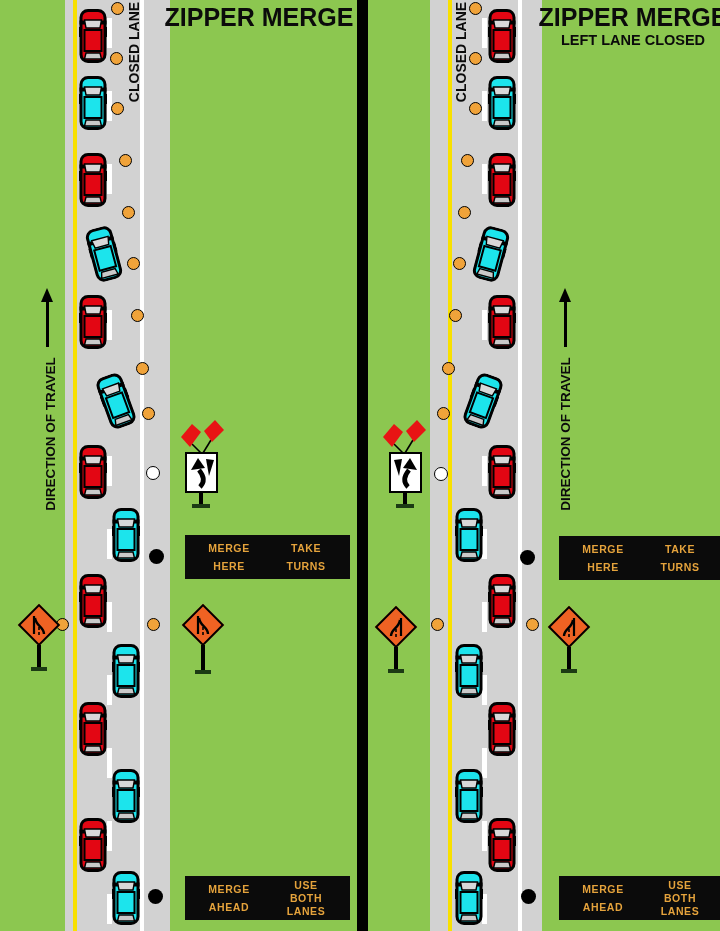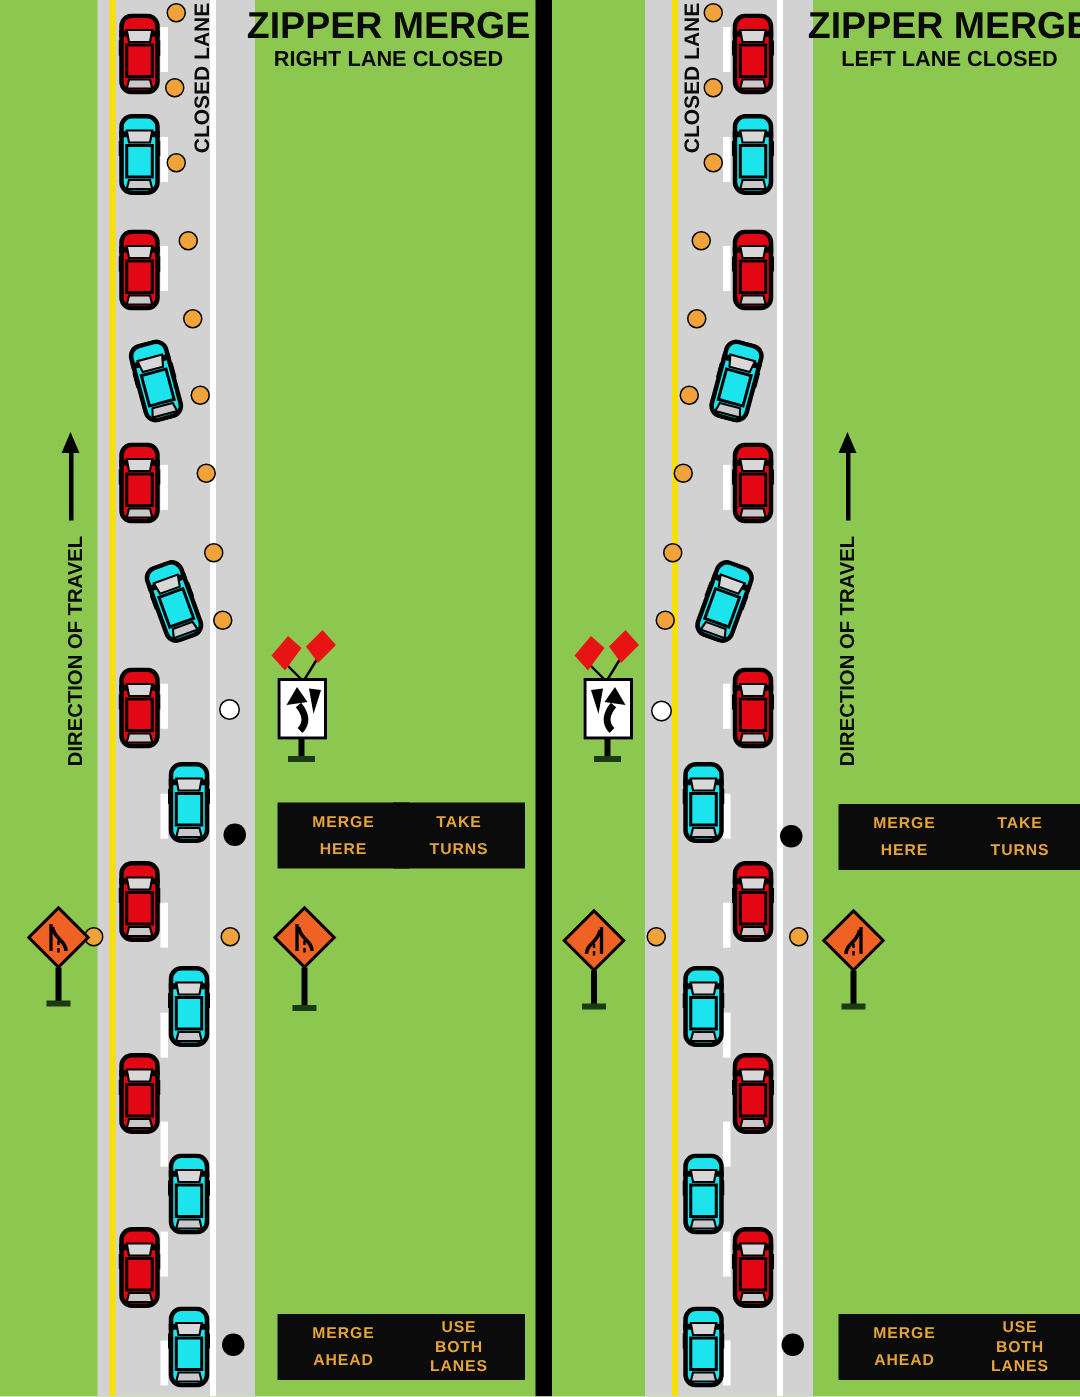--- a/index.html
+++ b/index.html
@@ -392,21 +392,20 @@
     <rect x="2" y="1.5" width="24" height="51" rx="7" fill="#1CE4EC" stroke="#000" stroke-width="3"></rect>
     <rect x="0.5" y="11.5" width="5.5" height="4" fill="#000"></rect>
     <rect x="22" y="11.5" width="5.5" height="4" fill="#000"></rect>
     <path d="M5.5 11 L22.5 11 L21 19 L7 19 Z" fill="#D8D8D8" stroke="#000" stroke-width="1.4"></path>
     <rect x="5.5" y="21" width="17" height="21" fill="#1CE4EC" stroke="#000" stroke-width="2"></rect>
     <path d="M7 44 L21 44 L22.5 50 L5.5 50 Z" fill="#C9C9C9" stroke="#000" stroke-width="1.4"></path>
   </svg></div>
     </div>
 
   <div class="title" id="title0">ZIPPER MERGE</div>
-  <div class="subtitle" id="sub0">RIGHT LANE CLOSED</div>
   <div class="title" id="title1">ZIPPER MERGE</div>
   <div class="subtitle" id="sub1">LEFT LANE CLOSED</div>
 
   <div class="vtext closedlane" id="cl0">CLOSED LANE</div>
   <div class="vtext closedlane" id="cl1">CLOSED LANE</div>
   <div class="vtext dirtext" id="dl0">DIRECTION OF TRAVEL</div>
   <div class="vtext dirtext" id="dl1">DIRECTION OF TRAVEL</div>
   <div class="dir-shaft" id="shaft0"></div>
   <div class="dir-head" id="head0"></div>
   <div class="dir-shaft" id="shaft1"></div>

